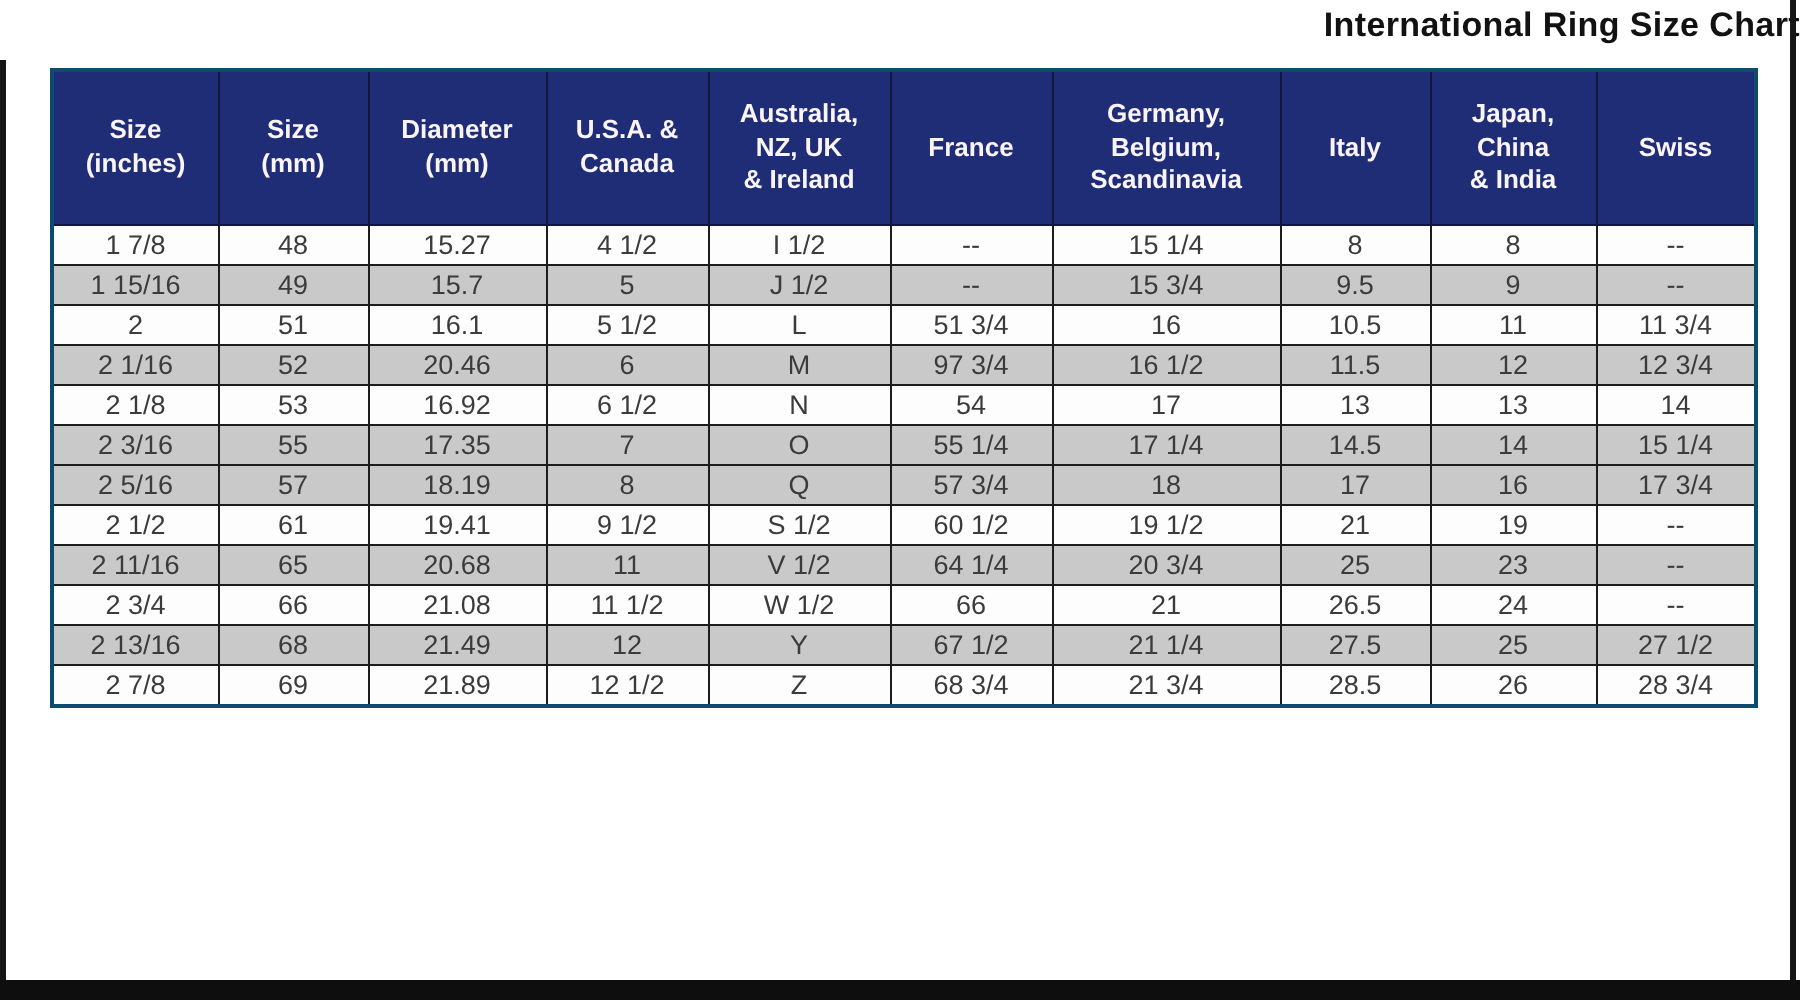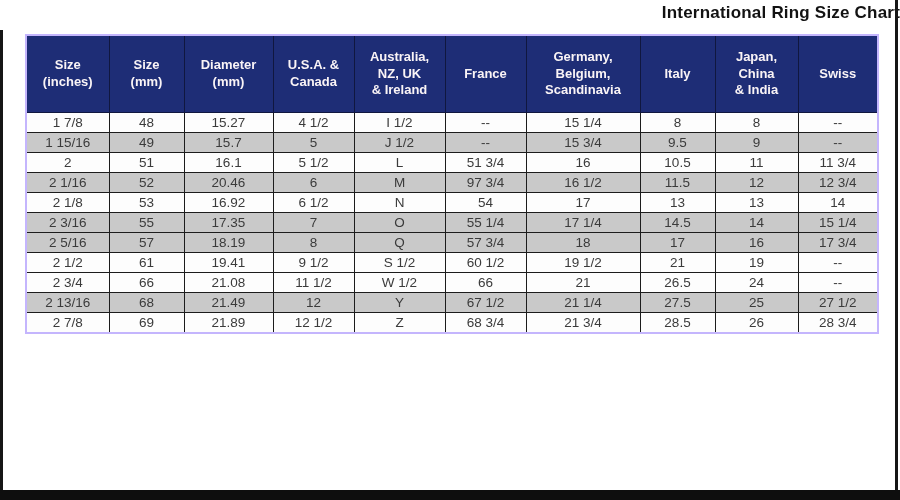--- a/index.html
+++ b/index.html
@@ -57,21 +57,21 @@
     table-layout: fixed;
   }
   table.ring-table th, table.ring-table td {
     border: 1px solid #1c1c1c;
     text-align: center;
     vertical-align: middle;
     padding: 0 2px;
     overflow: hidden;
   }
   table.ring-table {
-    border: 2px solid #c4b5fd;
+    border: 2px solid #0c4a6e;
   }
   table.ring-table th {
     background: #1e2d76;
     color: #faf4f6;
     font-size: 13px;
     font-weight: bold;
     height: 76px;
     line-height: 1.3;
     white-space: pre-line;
     border-color: #10173f;
@@ -218,20 +218,32 @@
           <td>61</td>
           <td>19.41</td>
           <td>9 1/2</td>
           <td>S 1/2</td>
           <td>60 1/2</td>
           <td>19 1/2</td>
           <td>21</td>
           <td>19</td>
           <td>--</td>
         </tr>
+        <tr class="row-odd">
+          <td>2 11/16</td>
+          <td>65</td>
+          <td>20.68</td>
+          <td>11</td>
+          <td>V 1/2</td>
+          <td>64 1/4</td>
+          <td>20 3/4</td>
+          <td>25</td>
+          <td>23</td>
+          <td>--</td>
+        </tr>
         <tr class="row-even">
           <td>2 3/4</td>
           <td>66</td>
           <td>21.08</td>
           <td>11 1/2</td>
           <td>W 1/2</td>
           <td>66</td>
           <td>21</td>
           <td>26.5</td>
           <td>24</td>

